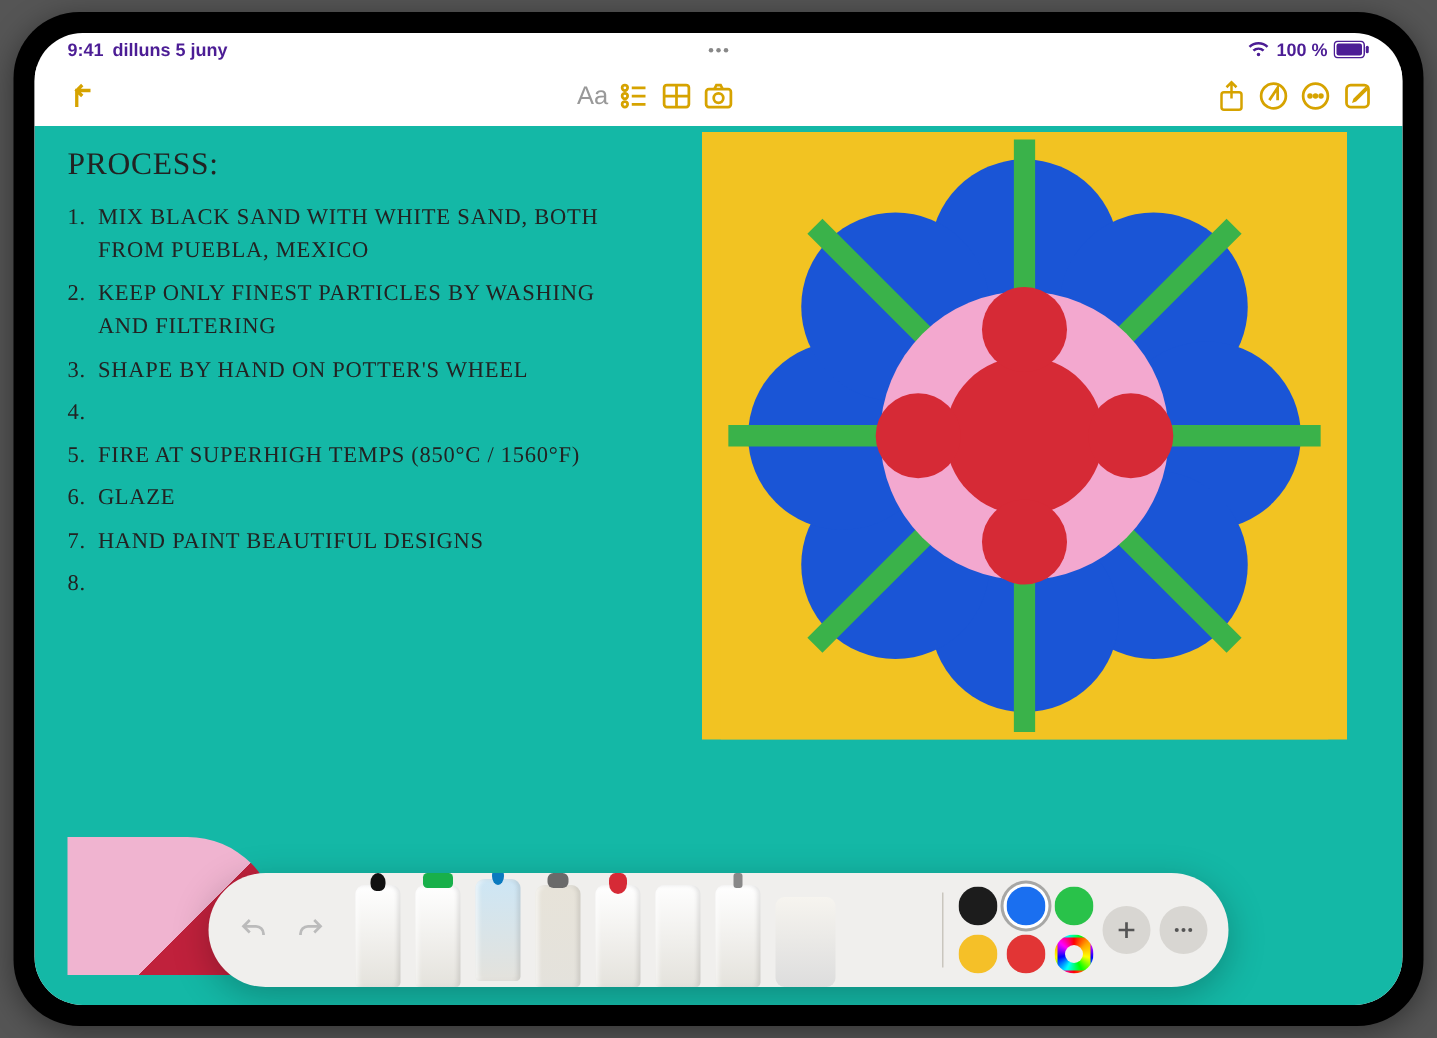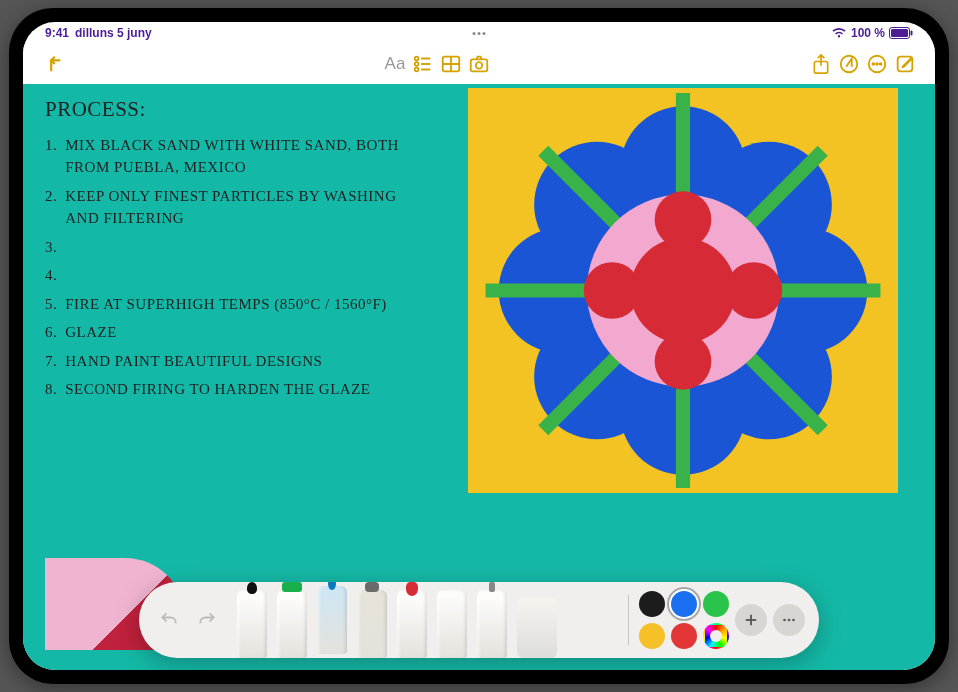--- a/index.html
+++ b/index.html
@@ -304,39 +304,39 @@
         <li>
             <span class="lnum">1.</span>
             <span>Mix black sand with white sand, both from Puebla, Mexico</span>
           </li>
         <li>
             <span class="lnum">2.</span>
             <span>Keep only finest particles by washing and filtering</span>
           </li>
         <li>
             <span class="lnum">3.</span>
+            <span>Shape by hand on potter's wheel</span>
           </li>
         <li>
             <span class="lnum">4.</span>
           </li>
         <li>
             <span class="lnum">5.</span>
             <span>Fire at superhigh temps (850°C / 1560°F)</span>
           </li>
         <li>
             <span class="lnum">6.</span>
             <span>Glaze</span>
           </li>
         <li>
             <span class="lnum">7.</span>
             <span>Hand paint beautiful designs</span>
           </li>
         <li>
             <span class="lnum">8.</span>
-            <span>Second firing to harden the glaze</span>
           </li>
       </ol>
 
       <div class="bottom-art"></div>
       <div class="handwriting bottom-hand">
         <div>…ogether</div>
         <div>— only natural clays</div>
       </div>
     </div>
 

